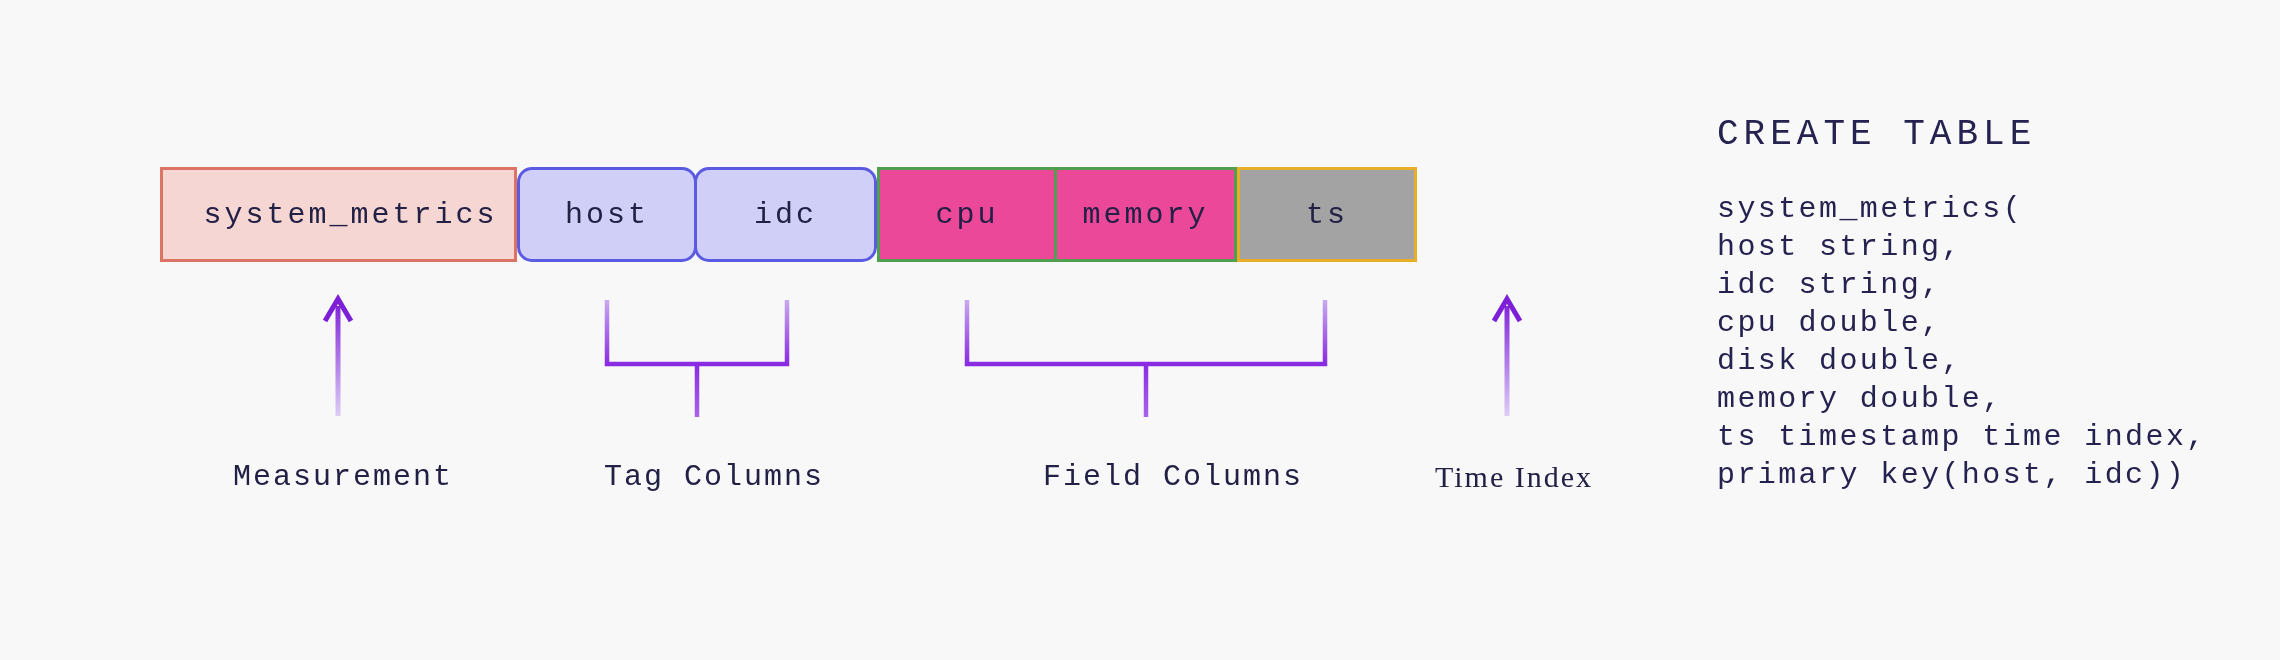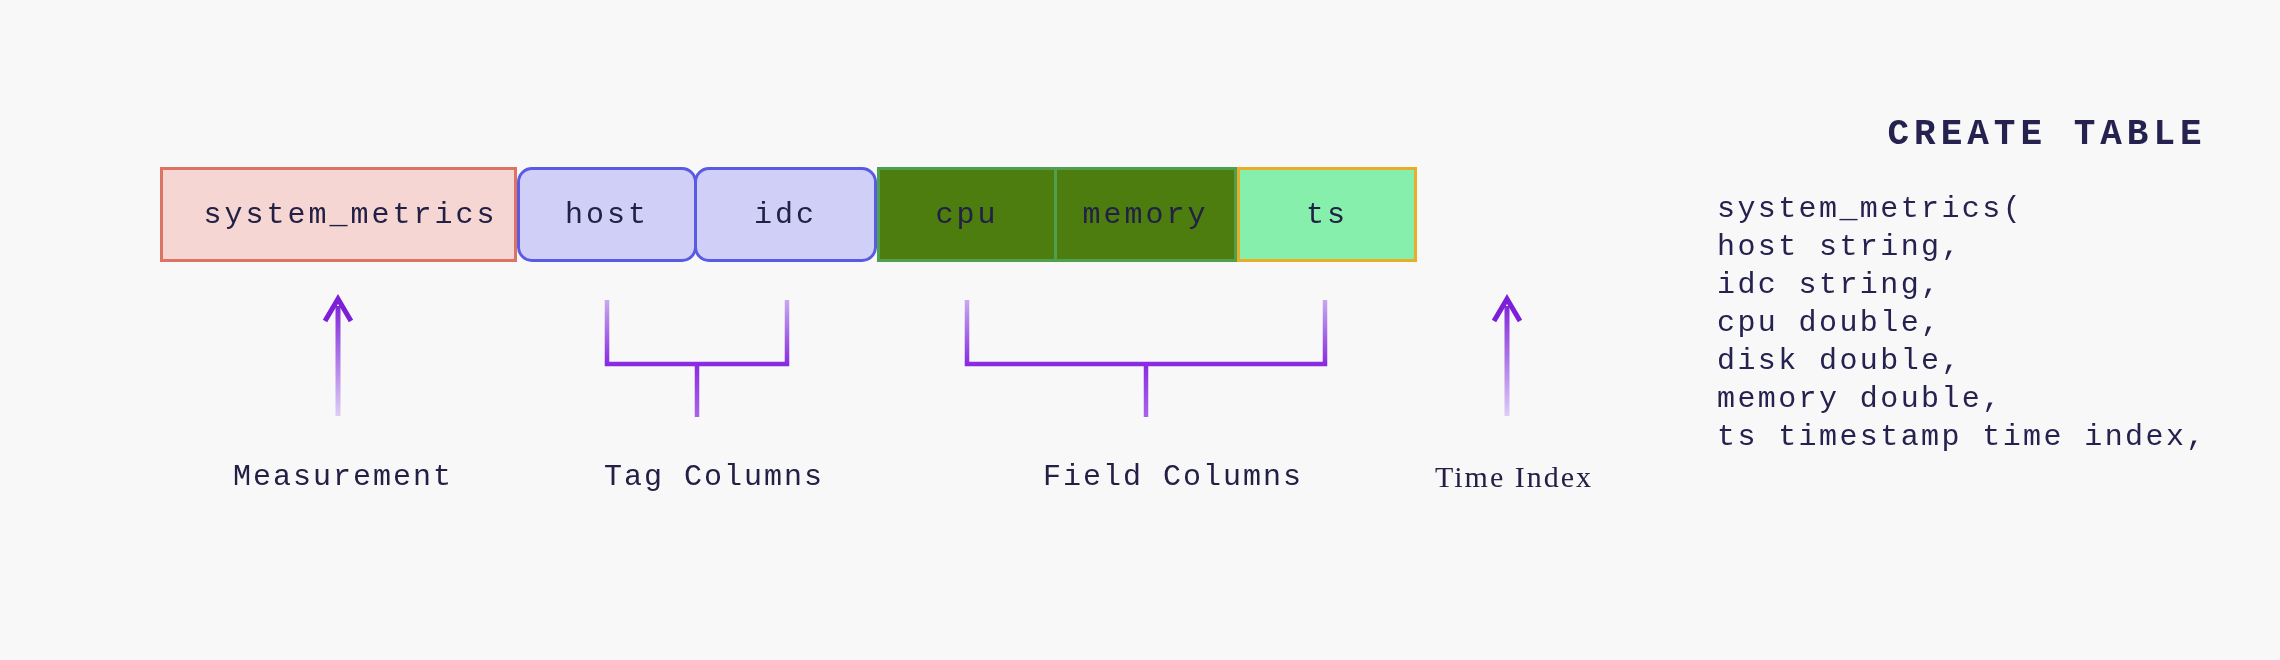--- a/index.html
+++ b/index.html
@@ -29,22 +29,22 @@
     color: #232046;
     border: 3px solid #000;
     white-space: nowrap;
   }
   .cell.merge { margin-left: -3px; }
   .w-big { width: 357px; padding-left: 24px; }
   .w-std { width: 180px; }
   .w-stdm { width: 183px; }
   .c-measure { background: #f5d6d2; border-color: #dd7365; }
   .c-tag     { background: #cfcff7; border-color: #5a5ae2; border-radius: 15px; }
-  .c-field   { background: #4d7c0f; border-color: #4f9f4f; }
-  .c-time    { background: #86efac; border-color: #e8ad29; }
+  .c-field   { background: #ec4899; border-color: #4f9f4f; }
+  .c-time    { background: #a3a3a3; border-color: #e8ad29; }
   
   #connectors {
     position: absolute;
     left: 0; top: 0;
     width: 2280px;
     height: 660px;
     pointer-events: none;
   }
   
   .lab {
@@ -64,26 +64,25 @@
   .lab-time        { left: 1514px; font-family: Liberation Serif, serif; }
   
   .code {
     position: absolute;
     left: 1717px;
     top: 114px;
     color: #262250;
   }
   .code-title {
     font-size: 36px;
-    font-weight: bold;
+    font-weight: normal;
     letter-spacing: 5px;
     line-height: 42px;
     margin: 0 0 34px 0;
     white-space: nowrap;
-    text-align: right;
   }
   .code-line {
     font-size: 30px;
     line-height: 38px;
     letter-spacing: 2.4px;
     white-space: pre;
   }
   .code-line .b { font-weight: normal; }
 </style>
 </head>
@@ -140,15 +139,16 @@
 
   <div class="code">
     <div class="code-title">CREATE TABLE</div>
     <div class="code-line"><span>system_metrics(</span></div>
     <div class="code-line"><span>host string,</span></div>
     <div class="code-line"><span>idc string,</span></div>
     <div class="code-line"><span>cpu double,</span></div>
     <div class="code-line"><span>disk double,</span></div>
     <div class="code-line"><span>memory double,</span></div>
     <div class="code-line"><span>ts timestamp </span><span class="b">time index,</span></div>
+    <div class="code-line"><span class="b">primary key(host, idc))</span></div>
   </div>
 
 </div>
 
 </body></html>

